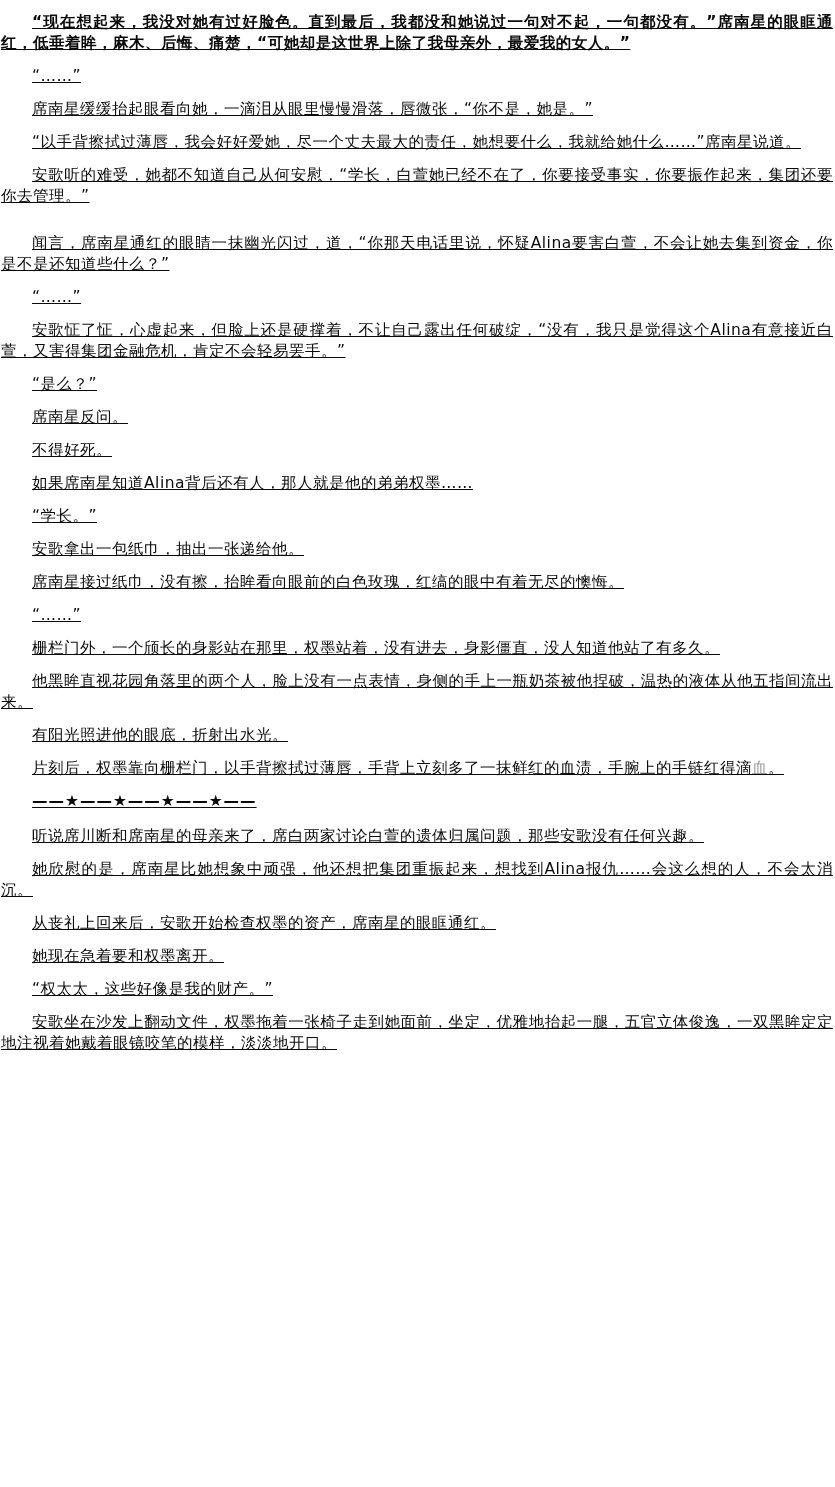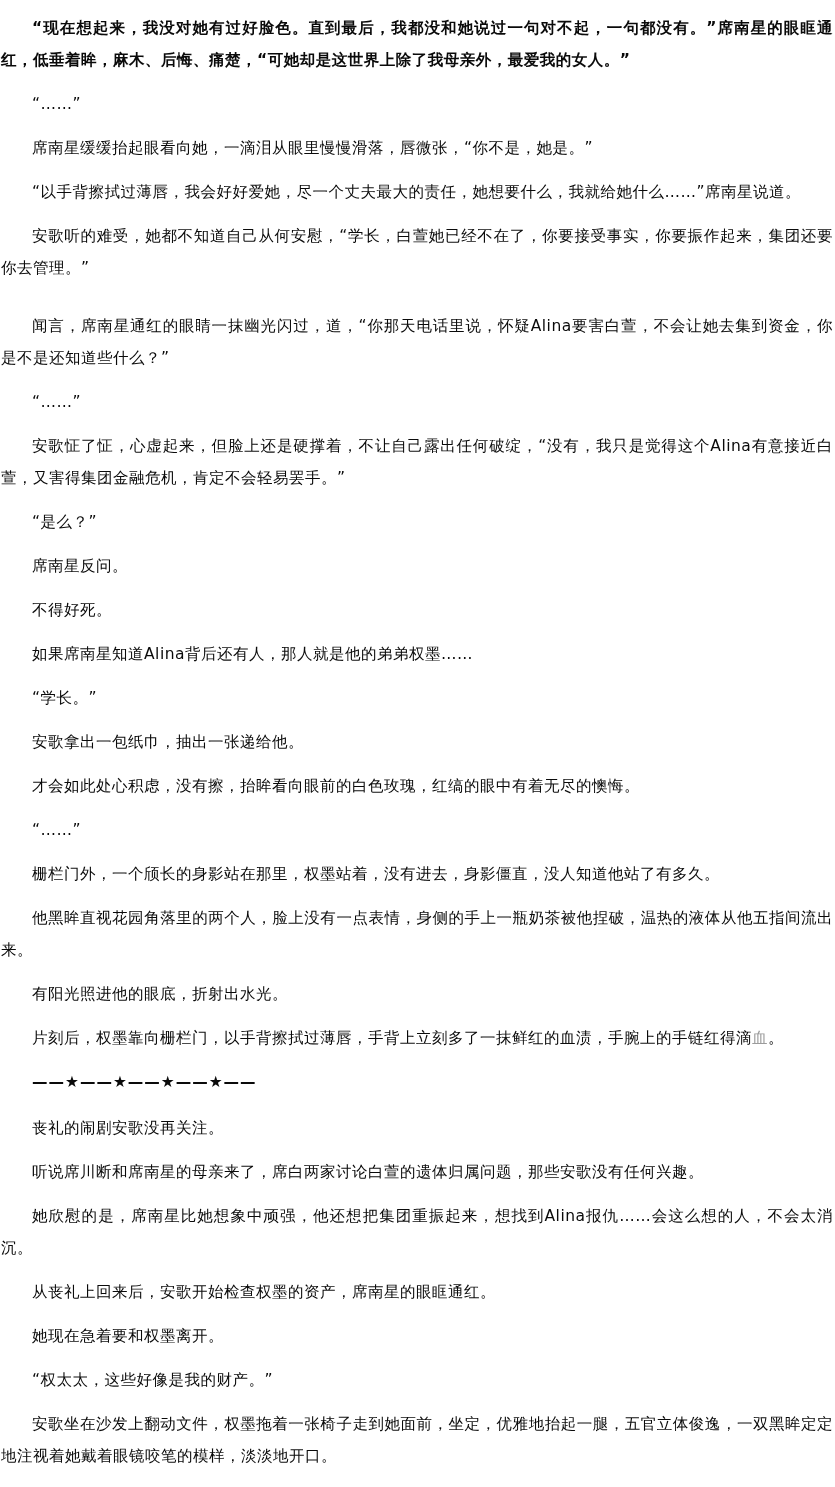--- a/index.html
+++ b/index.html
@@ -13,25 +13,26 @@
     box-sizing: border-box;
     background: #ffffff;
     padding: 12px 2px 24px 1px;
     font-family: "DejaVu Sans", sans-serif;
     color: #0a0a0a;
     overflow: hidden;
   }
   .chapter p {
     margin: 0 0 12px 0;
     font-size: 15.5px;
-    line-height: 32px;
+    line-height: 21px;
     text-indent: 31px;
     text-align: justify;
     letter-spacing: 0.5px;
     word-break: break-all;
+    text-decoration: underline;
   }
   .chapter p.bold { font-weight: bold; }
   .chapter p.divider {
     font-weight: bold;
     letter-spacing: 1px;
     margin-top: 6px;
     margin-bottom: 14px;
   }
   .chapter p.gap-before { margin-top: 26px; }
   .muted-char { color: #9b9b9b; }
@@ -48,28 +49,27 @@
       <p><span>安歌听的难受，她都不知道自己从何安慰，“学长，白萱她已经不在了，你要接受事实，你要振作起来，集团还要你去管理。”</span></p>
       <p class="gap-before"><span>闻言，席南星通红的眼睛一抹幽光闪过，道，“你那天电话里说，怀疑Alina要害白萱，不会让她去集到资金，你是不是还知道些什么？”</span></p>
       <p><span>“……”</span></p>
       <p><span>安歌怔了怔，心虚起来，但脸上还是硬撑着，不让自己露出任何破绽，“没有，我只是觉得这个Alina有意接近白萱，又害得集团金融危机，肯定不会轻易罢手。”</span></p>
       <p><span>“是么？”</span></p>
       <p><span>席南星反问。</span></p>
       <p><span>不得好死。</span></p>
       <p><span>如果席南星知道Alina背后还有人，那人就是他的弟弟权墨……</span></p>
       <p><span>“学长。”</span></p>
       <p><span>安歌拿出一包纸巾，抽出一张递给他。</span></p>
-      <p><span>才会如此处心积虑，没有擦，抬眸看向眼前的白色玫瑰，红缟的眼中有着无尽的懊悔。</span></p>
+      <p><span>席南星接过纸巾，没有擦，抬眸看向眼前的白色玫瑰，红缟的眼中有着无尽的懊悔。</span></p>
       <p><span>“……”</span></p>
       <p><span>栅栏门外，一个颀长的身影站在那里，权墨站着，没有进去，身影僵直，没人知道他站了有多久。</span></p>
       <p><span>他黑眸直视花园角落里的两个人，脸上没有一点表情，身侧的手上一瓶奶茶被他捏破，温热的液体从他五指间流出来。</span></p>
       <p><span>有阳光照进他的眼底，折射出水光。</span></p>
       <p><span>片刻后，权墨靠向栅栏门，以手背擦拭过薄唇，手背上立刻多了一抹鲜红的血渍，手腕上的手链红得滴</span><span class="muted-char">血</span><span>。</span></p>
       <p class="divider"><span>——★——★——★——★——</span></p>
-      <p><span>丧礼的闹剧安歌没再关注。</span></p>
       <p><span>听说席川断和席南星的母亲来了，席白两家讨论白萱的遗体归属问题，那些安歌没有任何兴趣。</span></p>
       <p><span>她欣慰的是，席南星比她想象中顽强，他还想把集团重振起来，想找到Alina报仇……会这么想的人，不会太消沉。</span></p>
       <p><span>从丧礼上回来后，安歌开始检查权墨的资产，席南星的眼眶通红。</span></p>
       <p><span>她现在急着要和权墨离开。</span></p>
       <p><span>“权太太，这些好像是我的财产。”</span></p>
       <p><span>安歌坐在沙发上翻动文件，权墨拖着一张椅子走到她面前，坐定，优雅地抬起一腿，五官立体俊逸，一双黑眸定定地注视着她戴着眼镜咬笔的模样，淡淡地开口。</span></p>
     </div>
 </div>
 
 </body></html>

